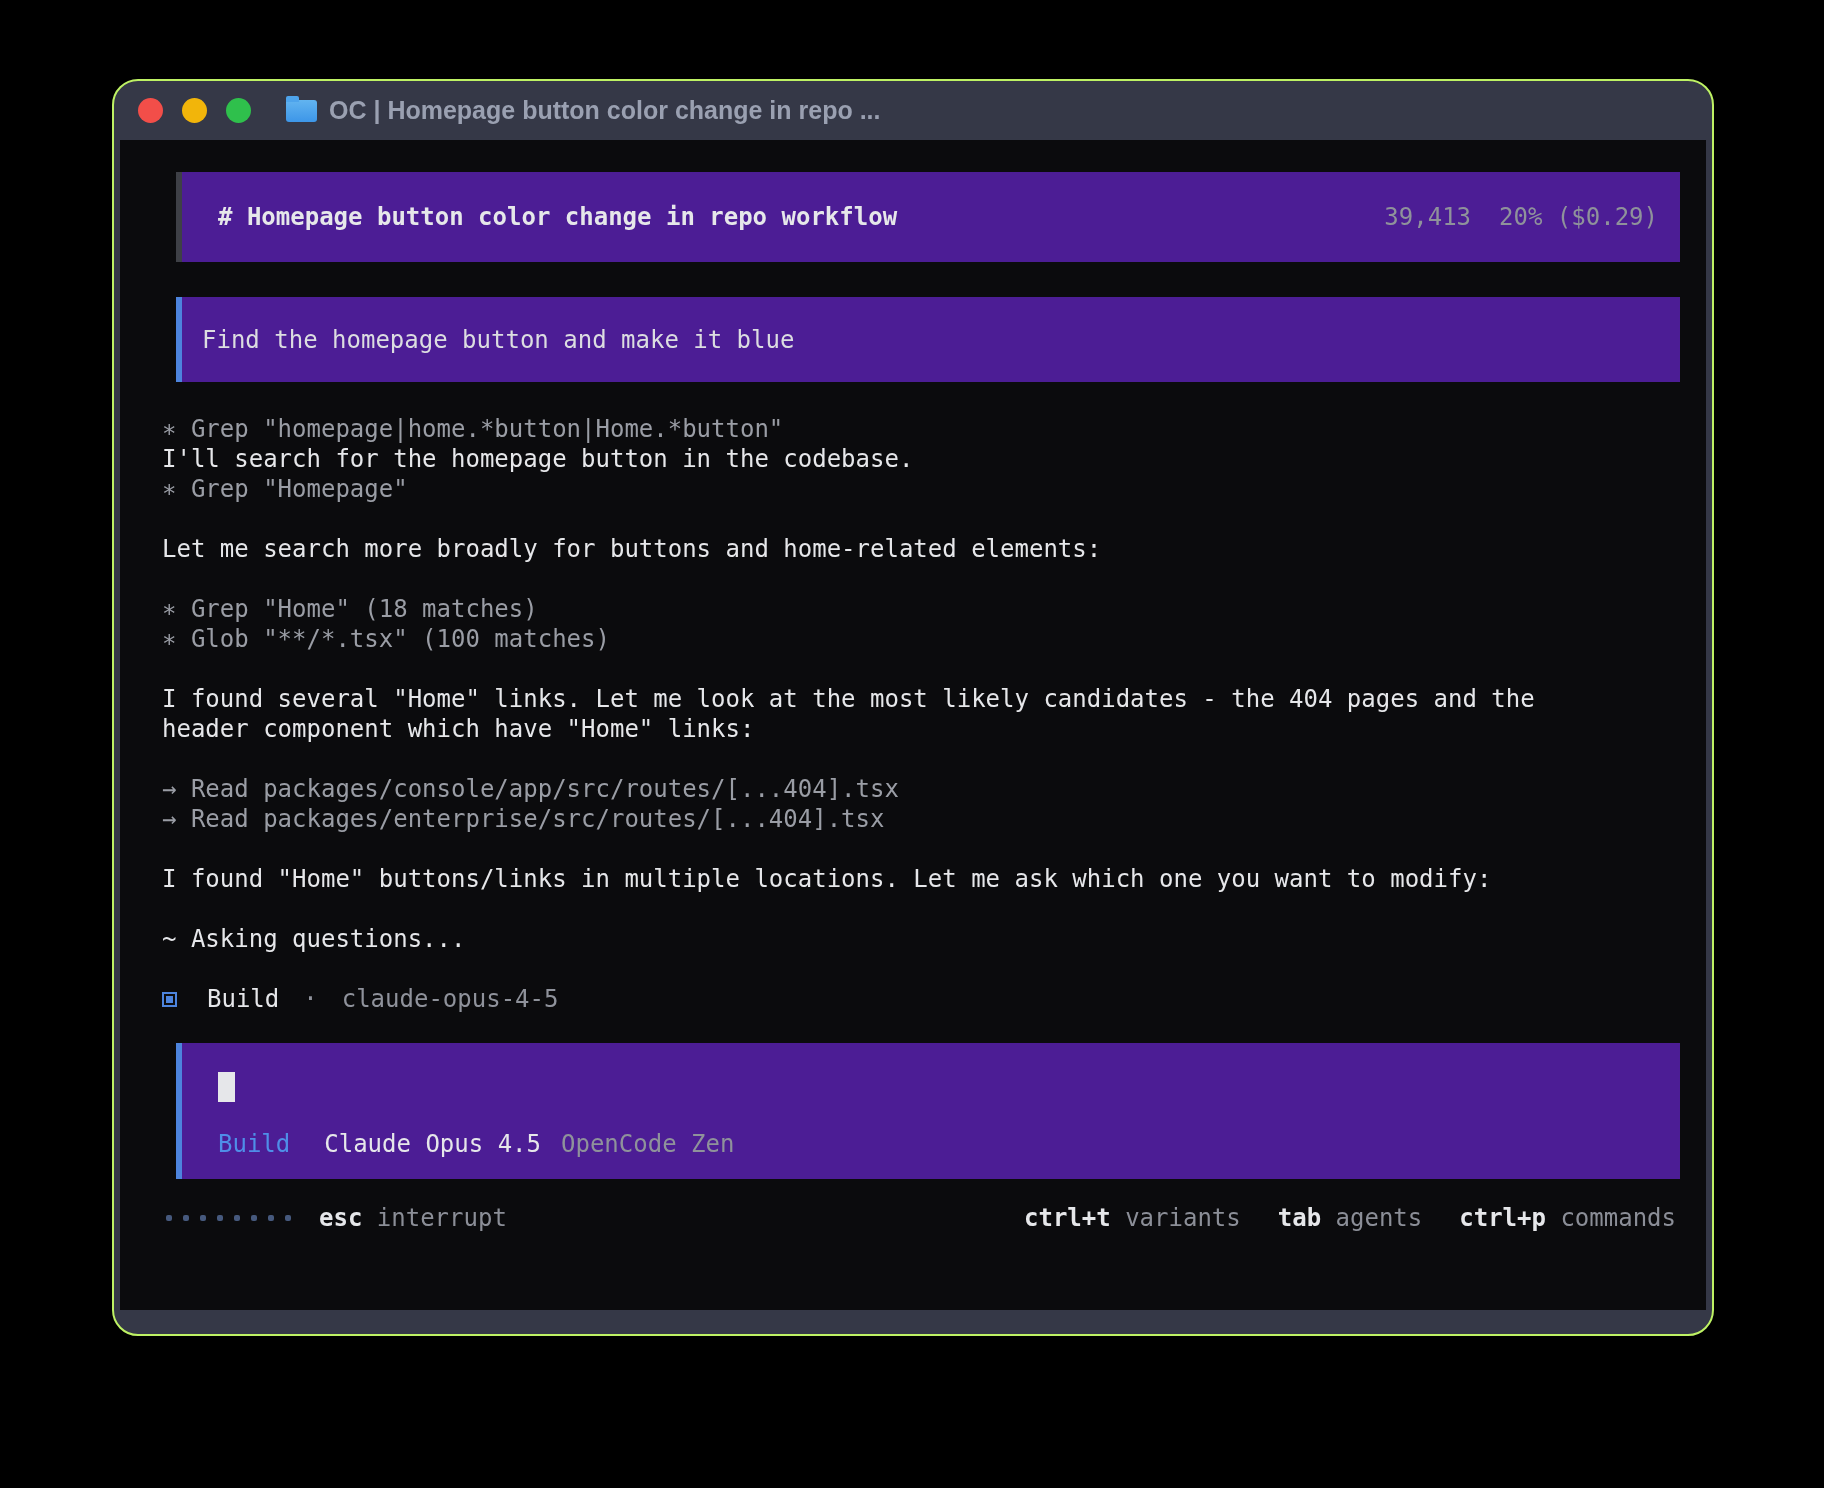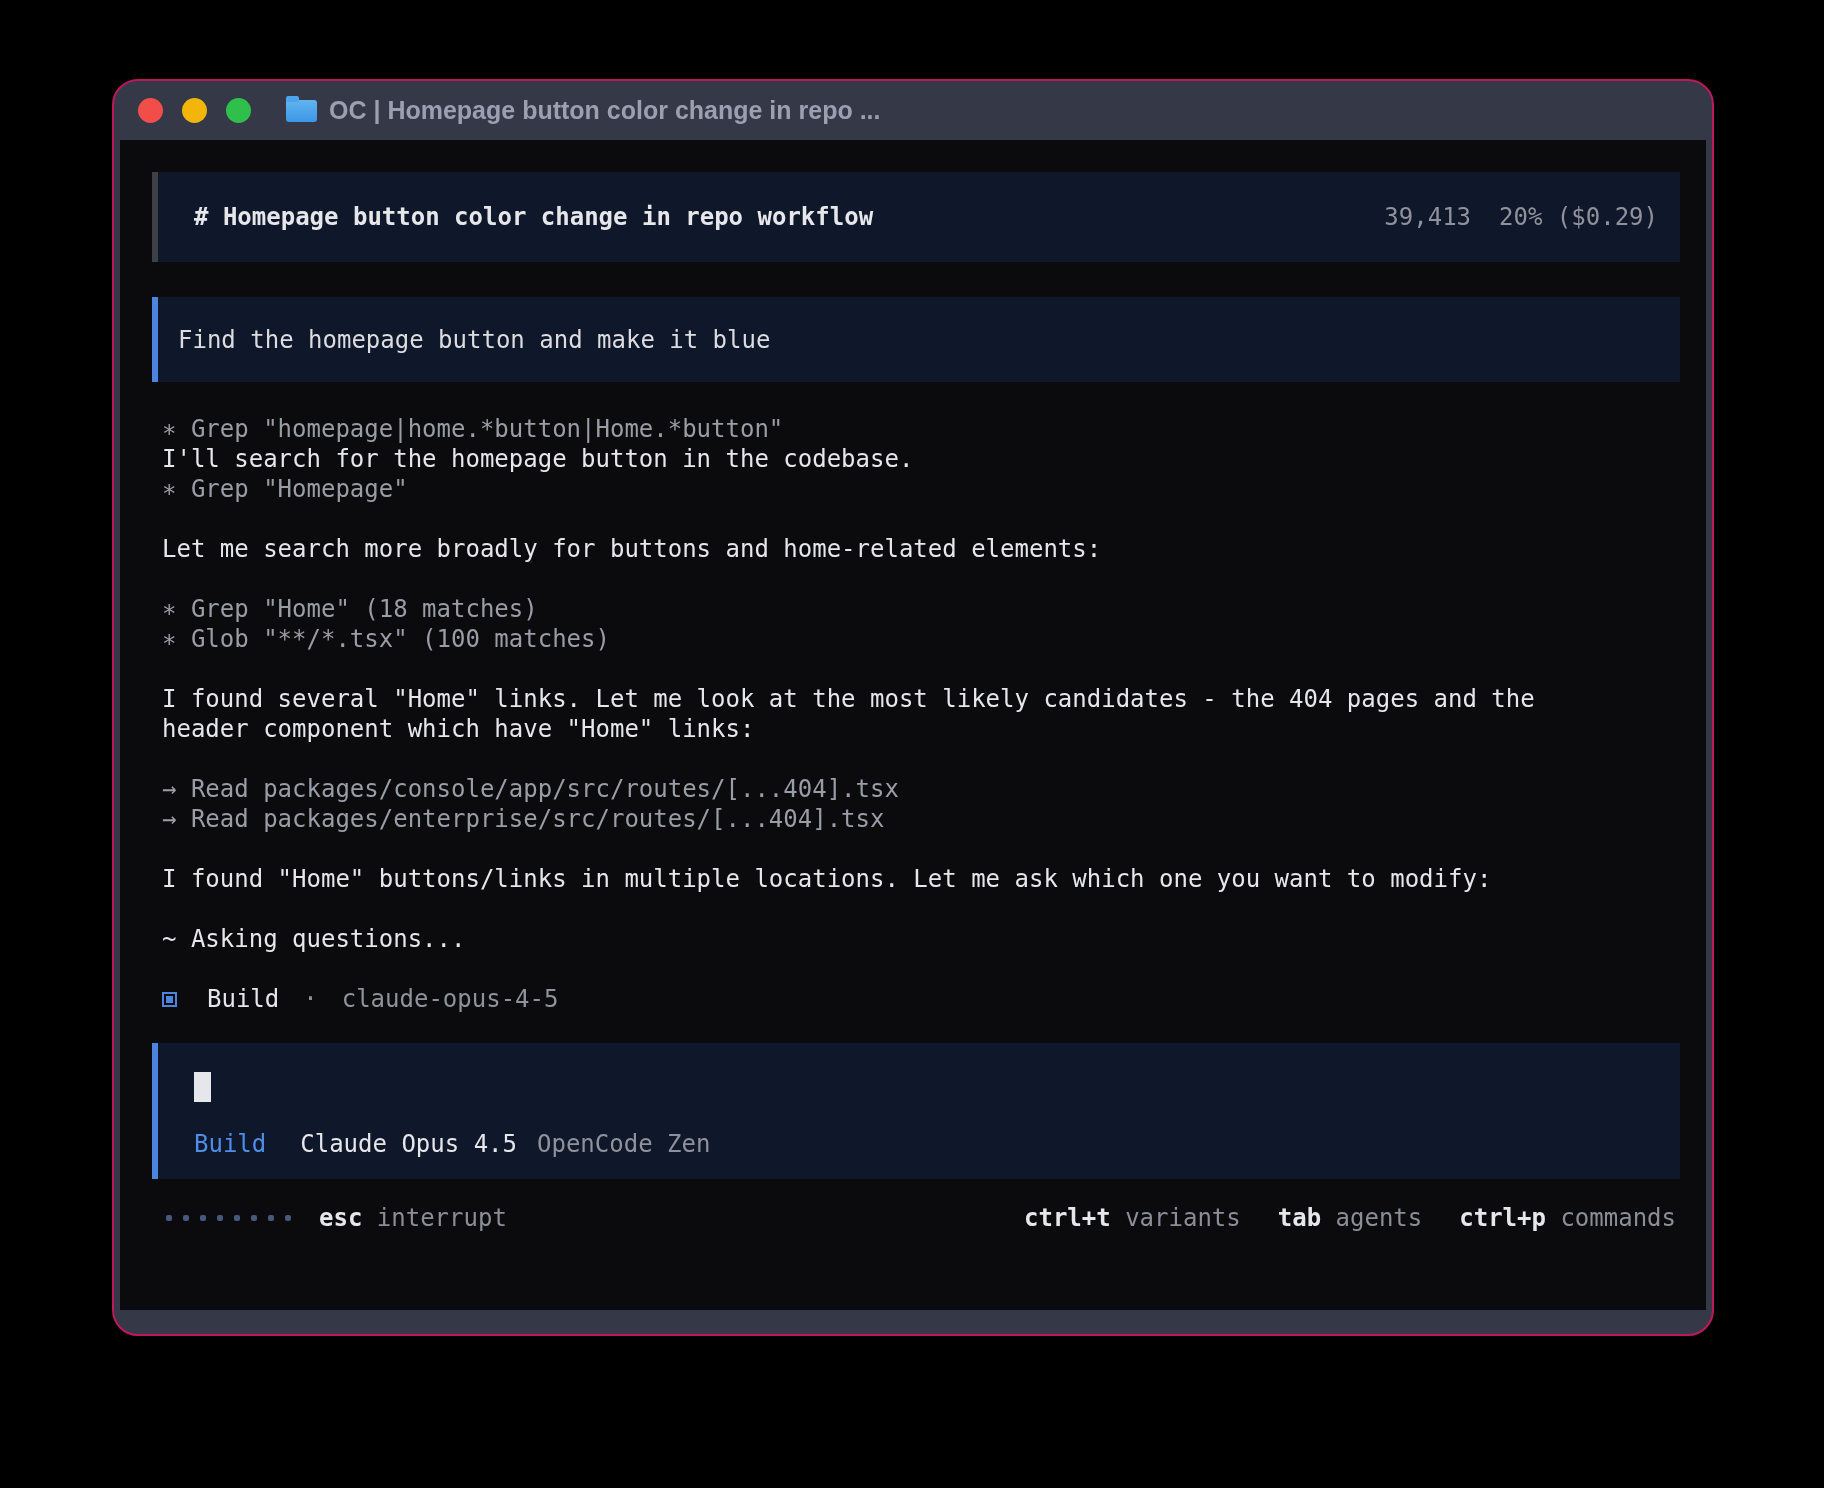--- a/index.html
+++ b/index.html
@@ -1,42 +1,42 @@
 <!DOCTYPE html>
 <html><head>
 <meta charset="utf-8">
 <style>
   * { margin: 0; padding: 0; box-sizing: border-box; }
   html, body { width: 1824px; height: 1488px; background: #000; overflow: hidden; }
   body { font-family: "DejaVu Sans Mono", monospace; }
 
   .window {
     position: absolute; left: 112px; top: 79px; width: 1602px; height: 1257px;
-    background: #353847; border: 2px solid #be185d; border-radius: 26px;
+    background: #353847; border: 2px solid #bef264; border-radius: 26px;
     padding: 0 6px 24px 6px; display: flex; flex-direction: column; overflow: hidden;
   }
 
   
   .titlebar { height: 59px; flex: 0 0 59px; display: flex; align-items: center; padding-left: 18px; }
   .lights { display: flex; gap: 19px; align-items: center; }
   .light { width: 25px; height: 25px; border-radius: 50%; display: inline-block; }
   .light.red { background: #f24e49; }
   .light.yellow { background: #f2b50a; }
   .light.green { background: #2fc04c; }
   .folder { position: relative; width: 31px; height: 22px; margin-left: 35px;
     background: linear-gradient(#62b4f0, #3d96e8); border-radius: 2px 3px 3px 3px; }
   .folder::before { content: ""; position: absolute; top: -4px; left: 0; width: 13px; height: 6px;
     background: #4ea4ec; border-radius: 2px 2px 0 0; }
   .win-title { margin-left: 12px; font-family: "Liberation Sans", sans-serif; font-weight: bold;
     font-size: 25px; color: #9aa0b1; white-space: nowrap; }
 
   
   .term { flex: 1; background: #0b0b0d; overflow: hidden; padding: 32px 26px 0 32px; }
 
-  .block { border-left: 6px solid #3e4046; background: #0f172a; }
+  .block { border-left: 6px solid #3e4046; background: #4c1d95; margin-left: 24px; }
 
   .session-header { height: 90px; display: flex; align-items: center; justify-content: space-between;
     padding: 0 22px 0 36px; margin-bottom: 35px; }
   .session-title { color: #e6e7ea; font-weight: bold; font-size: 24px; white-space: nowrap; }
   .session-stats { color: #8f929b; font-size: 24px; display: flex; gap: 28px; white-space: nowrap; }
 
   .user-msg { height: 85px; border-left-color: #4d84dd; display: flex; align-items: center;
     padding: 0 20px; margin-bottom: 32px; color: #dcdde1; font-size: 24px; }
 
   .line { height: 30px; line-height: 30px; font-size: 24px; padding-left: 10px; white-space: pre; }

